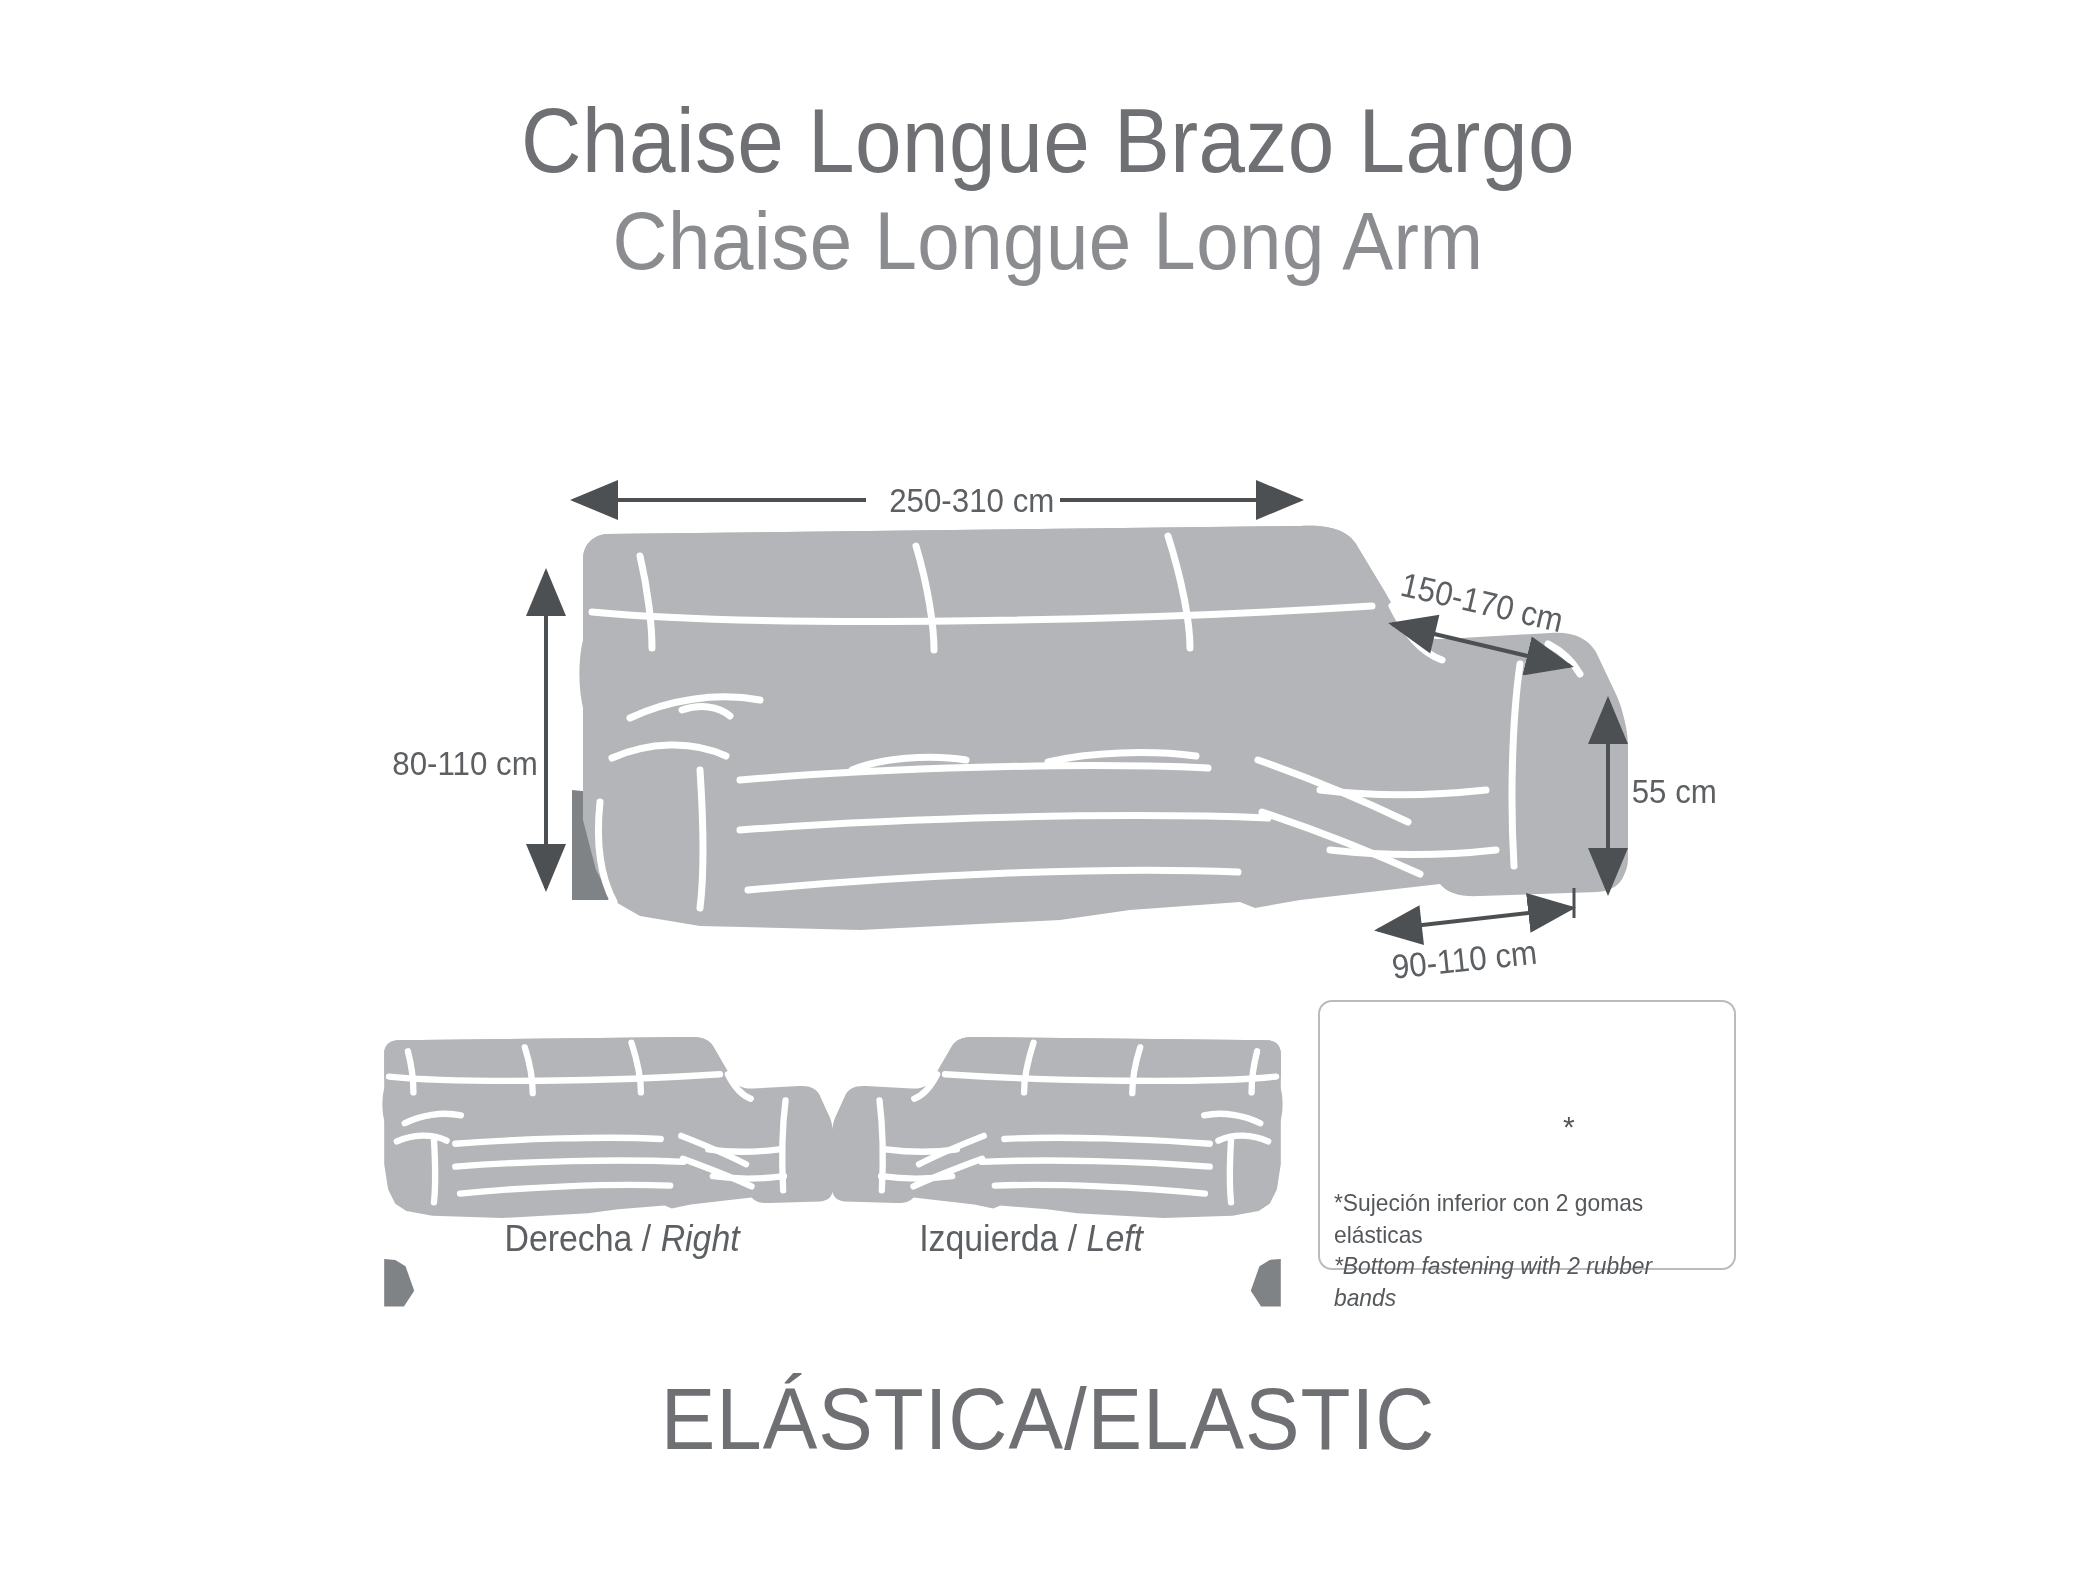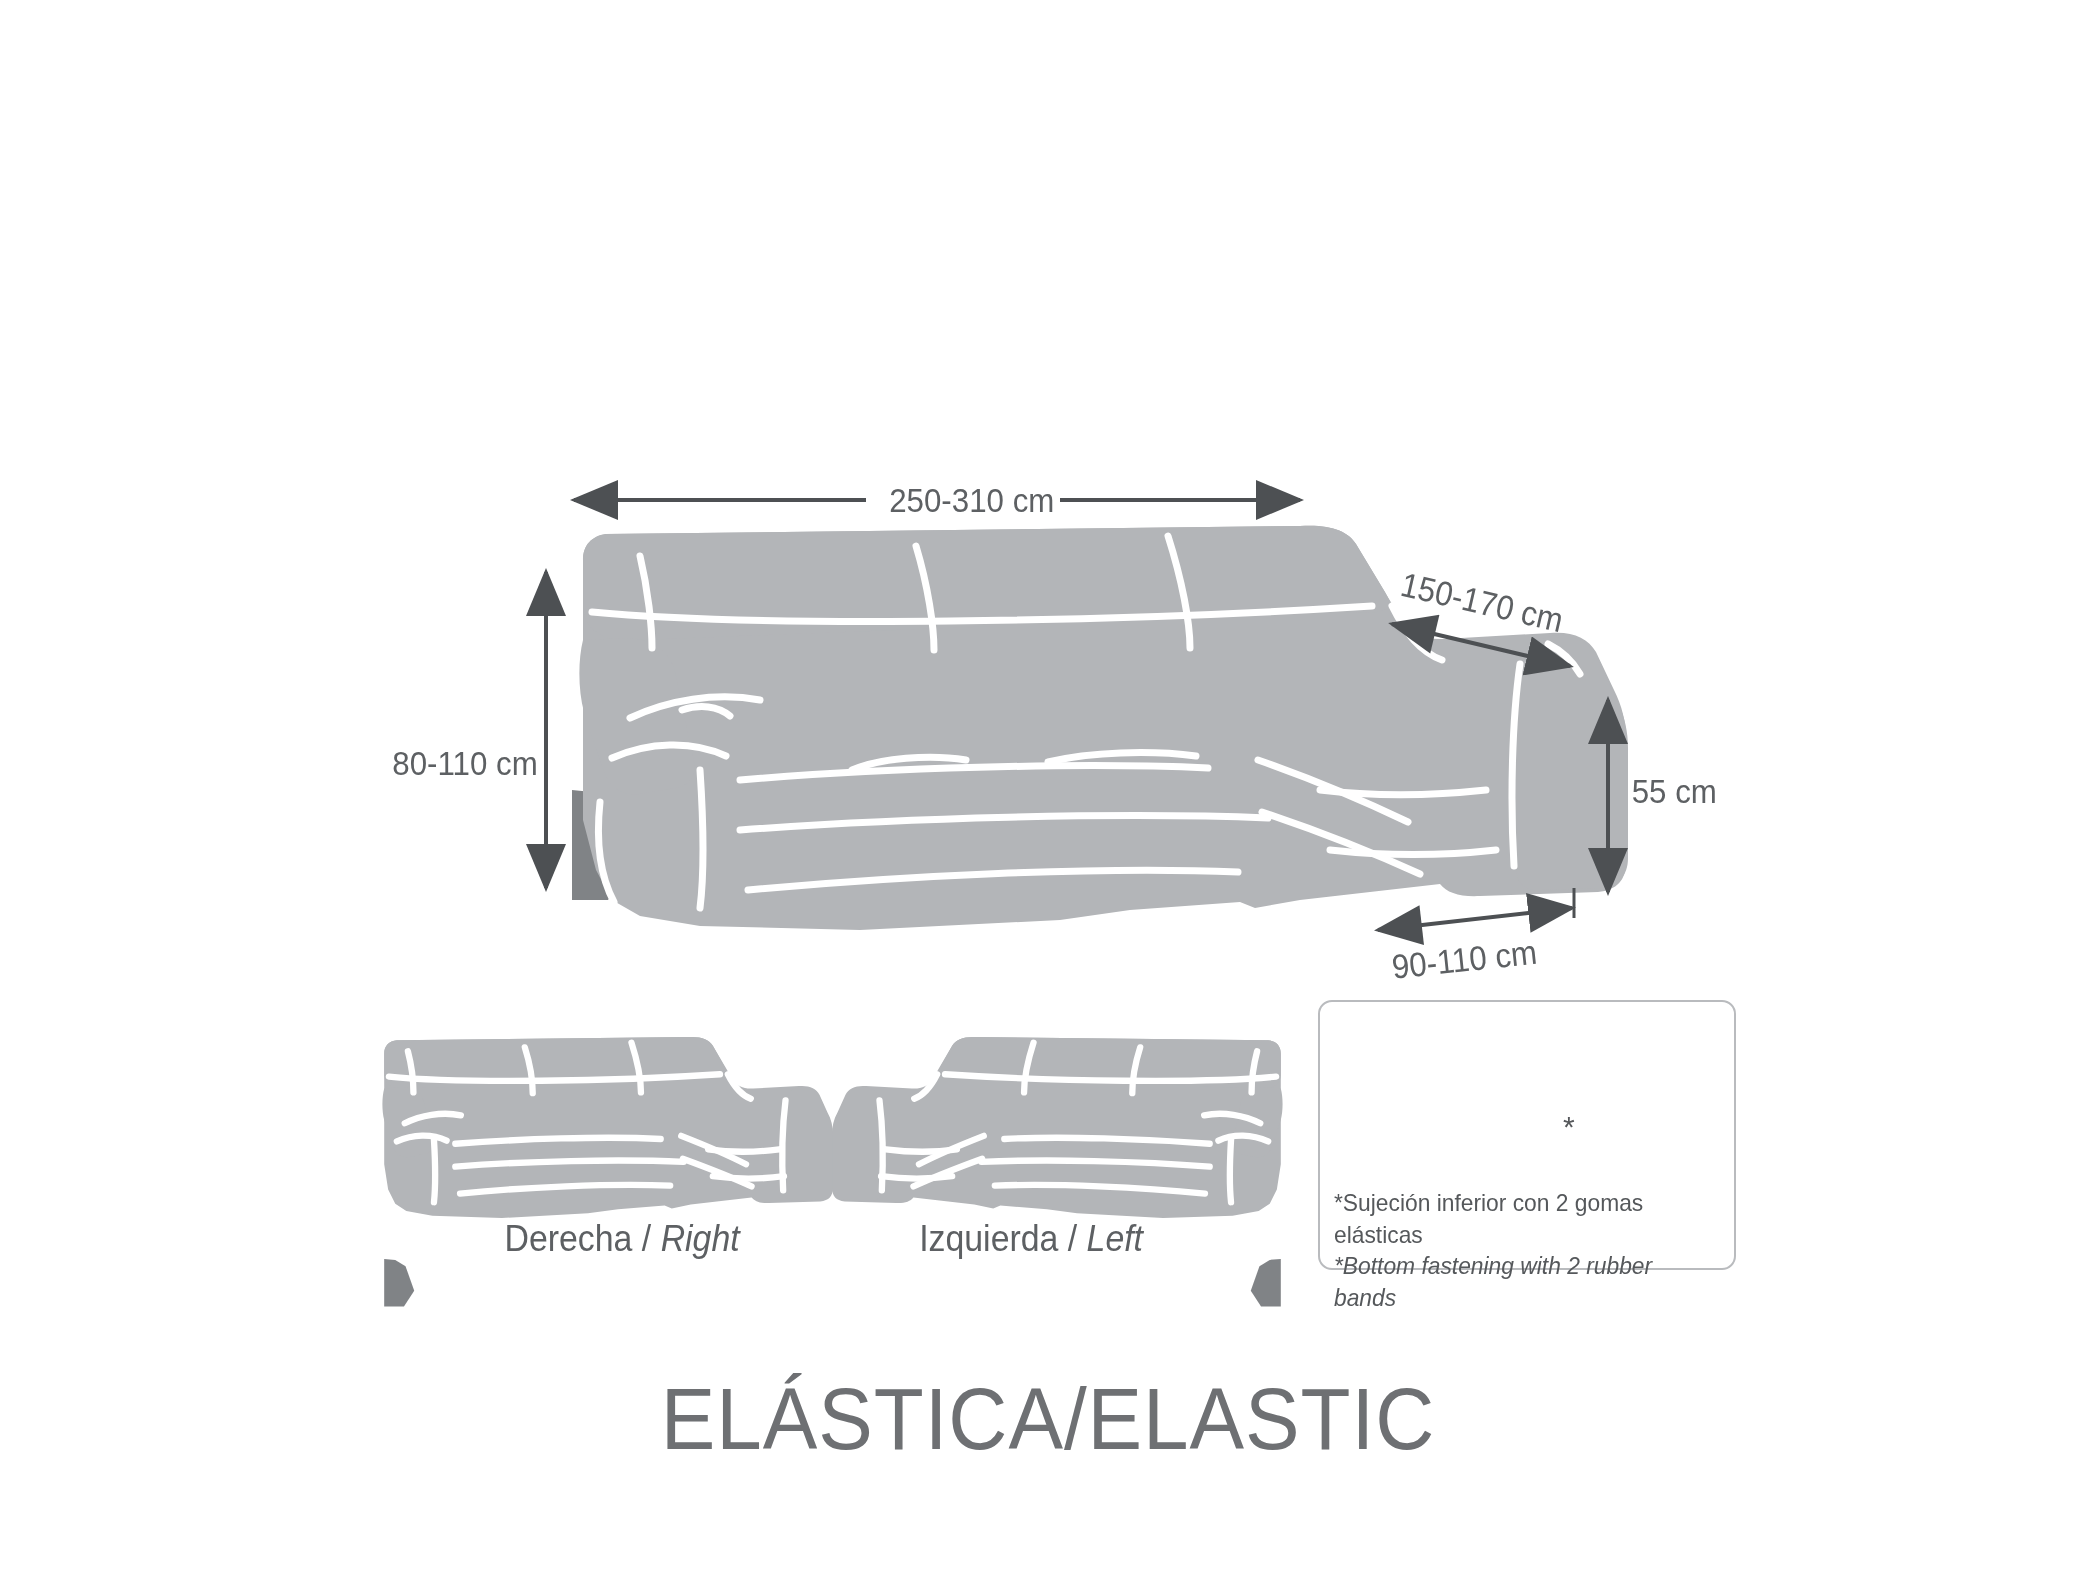--- a/index.html
+++ b/index.html
@@ -104,20 +104,24 @@
     letter-spacing: 1px;
     transform: scaleX(0.93);
   }
   svg { display: block; }
 </style>
 </head>
 <body>
 
 <div id="root">
 
+  <div class="titles">
+    <span class="title-es">Chaise Longue Brazo Largo</span>
+    <span class="title-en">Chaise Longue Long Arm</span>
+  </div>
 
   <div class="stage">
 
     <svg width="2096" height="1572" viewBox="0 0 2096 1572">
       <defs>
         <marker id="arrHead" markerWidth="13" markerHeight="13" refX="11" refY="5" orient="auto">
           <path d="M0,0 L12,5 L0,10 z" fill="#4d5053"></path>
         </marker>
         <marker id="arrTail" markerWidth="13" markerHeight="13" refX="1" refY="5" orient="auto">
           <path d="M12,0 L0,5 L12,10 z" fill="#4d5053"></path>

